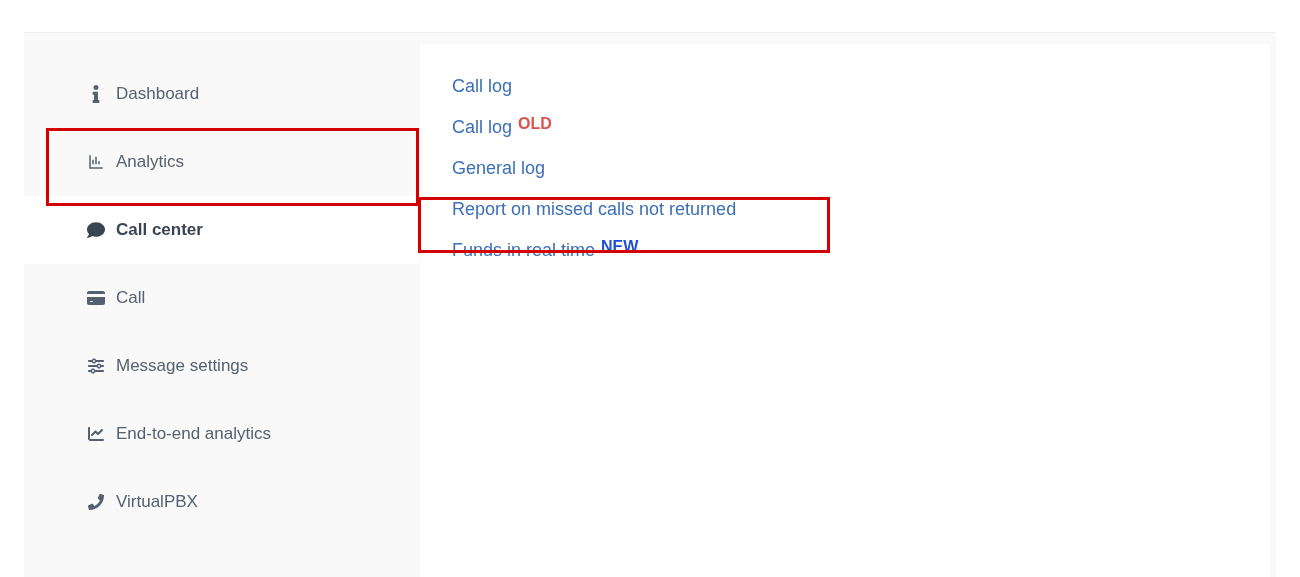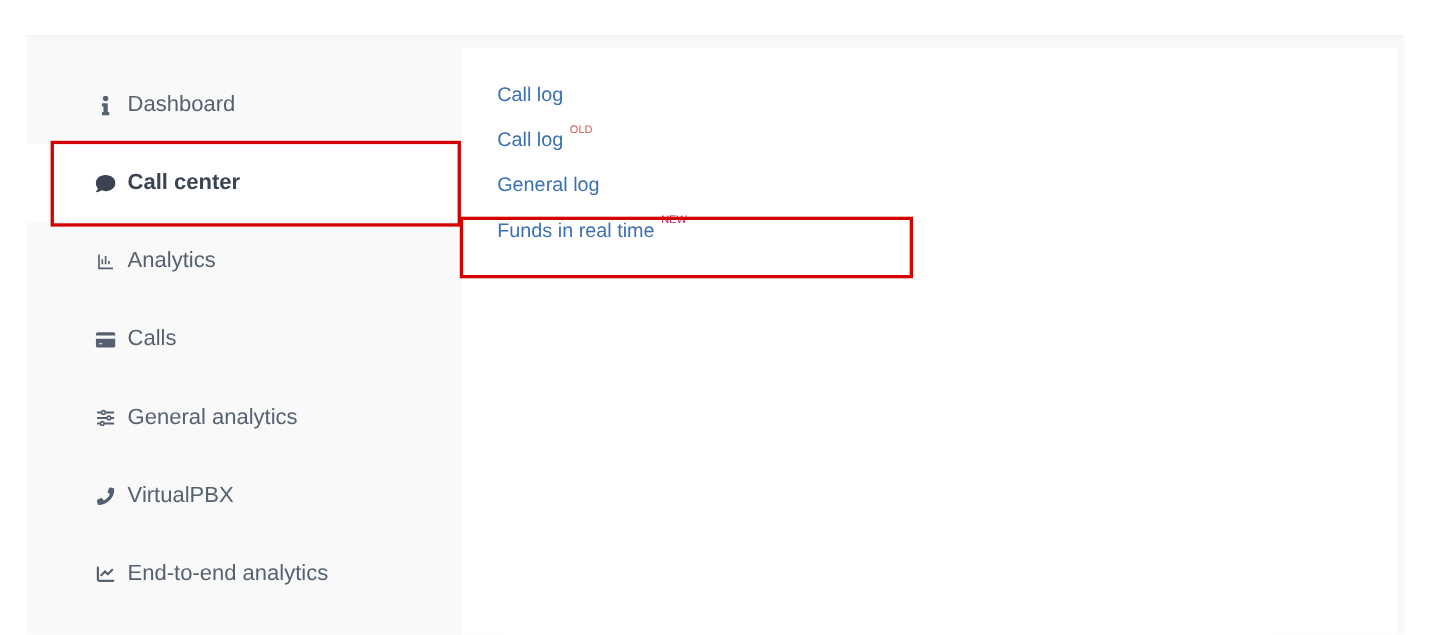--- a/index.html
+++ b/index.html
@@ -31,24 +31,24 @@
     }
     .sidebar {
       position: absolute;
       left: 24px;
       top: 32px;
       width: 395px;
       padding-top: 28px;
     }
     .sidebar-item {
       display: flex;
-      align-items: center;
+      align-items: flex-end;
       gap: 10px;
       padding: 24px 0 24px 62px;
-      font-size: 20px;
+      font-size: 17px;
       color: #556070;
       cursor: pointer;
     }
     .sidebar-item.active {
       background: #ffffff;
       font-weight: 700;
       color: #3a4452;
     }
     .sidebar-item .icon {
       display: inline-flex;
@@ -80,35 +80,35 @@
     .link-list {
       display: flex;
       flex-direction: column;
       gap: 20px;
     }
     .link-item {
       font-size: 18px;
       color: #3b6fb6;
       cursor: pointer;
       display: inline-flex;
-      align-items: flex-start;
+      align-items: center;
       gap: 6px;
       width: fit-content;
     }
     .badge {
-      font-size: 10px;
-      font-weight: 400;
+      font-size: 16px;
+      font-weight: 700;
       position: relative;
       top: -4px;
     }
     .badge-old {
       color: #d9534f;
     }
     .badge-new {
-      color: #be185d;
+      color: #1d4ed8;
     }
 
     .content-highlight {
       position: absolute;
       border: 3px solid #d40000;
       pointer-events: none;
     }
   </style>
 </head>
 <body>
@@ -120,93 +120,96 @@
 
     <div class="sidebar-item">
       <span class="icon">
         <svg viewBox="0 0 192 512" width="10" height="18" fill="currentColor">
             <path d="M20 424.229h20V279.771H20c-11.046 0-20-8.954-20-20V212c0-11.046 8.954-20 20-20h112c11.046 0 20 8.954 20 20v212.229h20c11.046 0 20 8.954 20 20V492c0 11.046-8.954 20-20 20H20c-11.046 0-20-8.954-20-20v-47.771c0-11.046 8.954-20 20-20zM96 0C56.235 0 24 32.235 24 72s32.235 72 72 72 72-32.235 72-72S135.764 0 96 0z"></path>
           </svg>
       </span>
       <span>Dashboard</span>
     </div>
 
+    <div class="sidebar-item">
+      <span class="icon">
+        <svg viewBox="0 0 24 24" width="18" height="18" fill="currentColor">
+            <path d="M3 3v18h18v-2H5V3H3zm4 12h2V9H7v6zm4 0h2V5h-2v10zm4 0h2v-4h-2v4z"></path>
+          </svg>
+      </span>
+      <span>Analytics</span>
+    </div>
+
     <div class="sidebar-item active">
       <span class="icon">
         <svg viewBox="0 0 512 512" width="18" height="18" fill="currentColor">
             <path d="M256 32C114.6 32 0 125.1 0 240c0 49.6 21.4 95 57 130.7C44.5 421.1 2.7 466 2.2 466.5c-2.2 2.3-2.8 5.7-1.5 8.7S4.8 480 8 480c66.3 0 116-31.8 140.6-51.4 32.7 12.3 69 19.4 107.4 19.4 141.4 0 256-93.1 256-208S397.4 32 256 32z"></path>
           </svg>
       </span>
       <span>Call center</span>
     </div>
 
     <div class="sidebar-item">
       <span class="icon">
-        <svg viewBox="0 0 24 24" width="18" height="18" fill="currentColor">
-            <path d="M3 3v18h18v-2H5V3H3zm4 12h2V9H7v6zm4 0h2V5h-2v10zm4 0h2v-4h-2v4z"></path>
-          </svg>
-      </span>
-      <span>Analytics</span>
-    </div>
-
-    <div class="sidebar-item">
-      <span class="icon">
         <svg viewBox="0 0 576 512" width="18" height="16" fill="currentColor">
             <path d="M64 32C28.7 32 0 60.7 0 96v32h576V96c0-35.3-28.7-64-64-64H64zM576 224H0v192c0 35.3 28.7 64 64 64h448c35.3 0 64-28.7 64-64V224zM112 352h64c8.8 0 16 7.2 16 16s-7.2 16-16 16h-64c-8.8 0-16-7.2-16-16s7.2-16 16-16z"></path>
           </svg>
       </span>
-      <span>Calls</span>
+      <span>Call</span>
     </div>
 
     <div class="sidebar-item">
       <span class="icon">
         <svg viewBox="0 0 512 512" width="16" height="16" fill="currentColor">
             <path d="M0 416c0 17.7 14.3 32 32 32h54.7c12.3 28.3 40.5 48 73.3 48s61-19.7 73.3-48H480c17.7 0 32-14.3 32-32s-14.3-32-32-32H233.3C221 355.7 192.8 336 160 336s-61 19.7-73.3 48H32c-17.7 0-32 14.3-32 32zM160 448a32 32 0 1 1 0-64 32 32 0 1 1 0 64zM0 256c0 17.7 14.3 32 32 32h246.7c12.3 28.3 40.5 48 73.3 48s61-19.7 73.3-48H480c17.7 0 32-14.3 32-32s-14.3-32-32-32h-54.7C413 195.7 384.8 176 352 176s-61 19.7-73.3 48H32c-17.7 0-32 14.3-32 32zm352 32a32 32 0 1 1 0-64 32 32 0 1 1 0 64zM0 96c0 17.7 14.3 32 32 32h86.7c12.3 28.3 40.5 48 73.3 48s61-19.7 73.3-48H480c17.7 0 32-14.3 32-32s-14.3-32-32-32H265.3C253 35.7 224.8 16 192 16s-61 19.7-73.3 48H32C14.3 64 0 78.3 0 96zm192 32a32 32 0 1 1 0-64 32 32 0 1 1 0 64z"></path>
           </svg>
       </span>
-      <span>General analytics</span>
+      <span>Message settings</span>
+    </div>
+
+    <div class="sidebar-item">
+      <span class="icon">
+        <svg viewBox="0 0 512 512" width="18" height="16" fill="currentColor">
+            <path d="M64 64c0-17.7-14.3-32-32-32S0 46.3 0 64V400c0 44.2 35.8 80 80 80H480c17.7 0 32-14.3 32-32s-14.3-32-32-32H80c-8.8 0-16-7.2-16-16V64zm406.6 86.6c12.5-12.5 12.5-32.8 0-45.3s-32.8-12.5-45.3 0L320 210.7l-57.4-57.4c-12.5-12.5-32.8-12.5-45.3 0l-112 112c-12.5 12.5-12.5 32.8 0 45.3s32.8 12.5 45.3 0L240 221.3l57.4 57.4c12.5 12.5 32.8 12.5 45.3 0l128-128z"></path>
+          </svg>
+      </span>
+      <span>End-to-end analytics</span>
     </div>
 
     <div class="sidebar-item">
       <span class="icon">
         <svg viewBox="0 0 512 512" width="16" height="16" fill="currentColor">
             <path d="M493.4 24.6l-104-24c-11.3-2.6-22.9 3.3-27.5 13.9l-48 112c-4.2 9.8-1.4 21.3 6.9 28l60.6 49.6c-36 76.7-98.9 140.5-177.2 177.2l-49.6-60.6c-6.8-8.3-18.2-11.1-28-6.9l-112 48C3.9 366.5-2 378.1.6 389.4l24 104C27.1 504.2 36.7 512 48 512c256.1 0 464-207.5 464-464 0-11.2-7.7-20.9-18.6-23.4z"></path>
           </svg>
       </span>
       <span>VirtualPBX</span>
     </div>
-
-    <div class="sidebar-item">
-      <span class="icon">
-        <svg viewBox="0 0 512 512" width="18" height="16" fill="currentColor">
-            <path d="M64 64c0-17.7-14.3-32-32-32S0 46.3 0 64V400c0 44.2 35.8 80 80 80H480c17.7 0 32-14.3 32-32s-14.3-32-32-32H80c-8.8 0-16-7.2-16-16V64zm406.6 86.6c12.5-12.5 12.5-32.8 0-45.3s-32.8-12.5-45.3 0L320 210.7l-57.4-57.4c-12.5-12.5-32.8-12.5-45.3 0l-112 112c-12.5 12.5-12.5 32.8 0 45.3s32.8 12.5 45.3 0L240 221.3l57.4 57.4c12.5 12.5 32.8 12.5 45.3 0l128-128z"></path>
-          </svg>
-      </span>
-      <span>End-to-end analytics</span>
-    </div>
   </div>
 
   <div class="sidebar-highlight" style="left:46px; top:128px; width:373px; height:78px;"></div>
 
   <div class="content">
     <div class="link-list">
 
       <a class="link-item">
         <span>Call log</span>
       </a>
 
       <a class="link-item">
         <span>Call log</span>
         <span class="badge badge-old">OLD</span>
       </a>
 
       <a class="link-item">
         <span>General log</span>
       </a>
 
+      <a class="link-item">
+        <span>Report on missed calls not returned</span>
+      </a>
 
       <a class="link-item">
         <span>Funds in real time</span>
         <span class="badge badge-new">NEW</span>
       </a>
 
     </div>
   </div>
 
   <div class="content-highlight" style="left:418px; top:197px; width:412px; height:56px;"></div>

